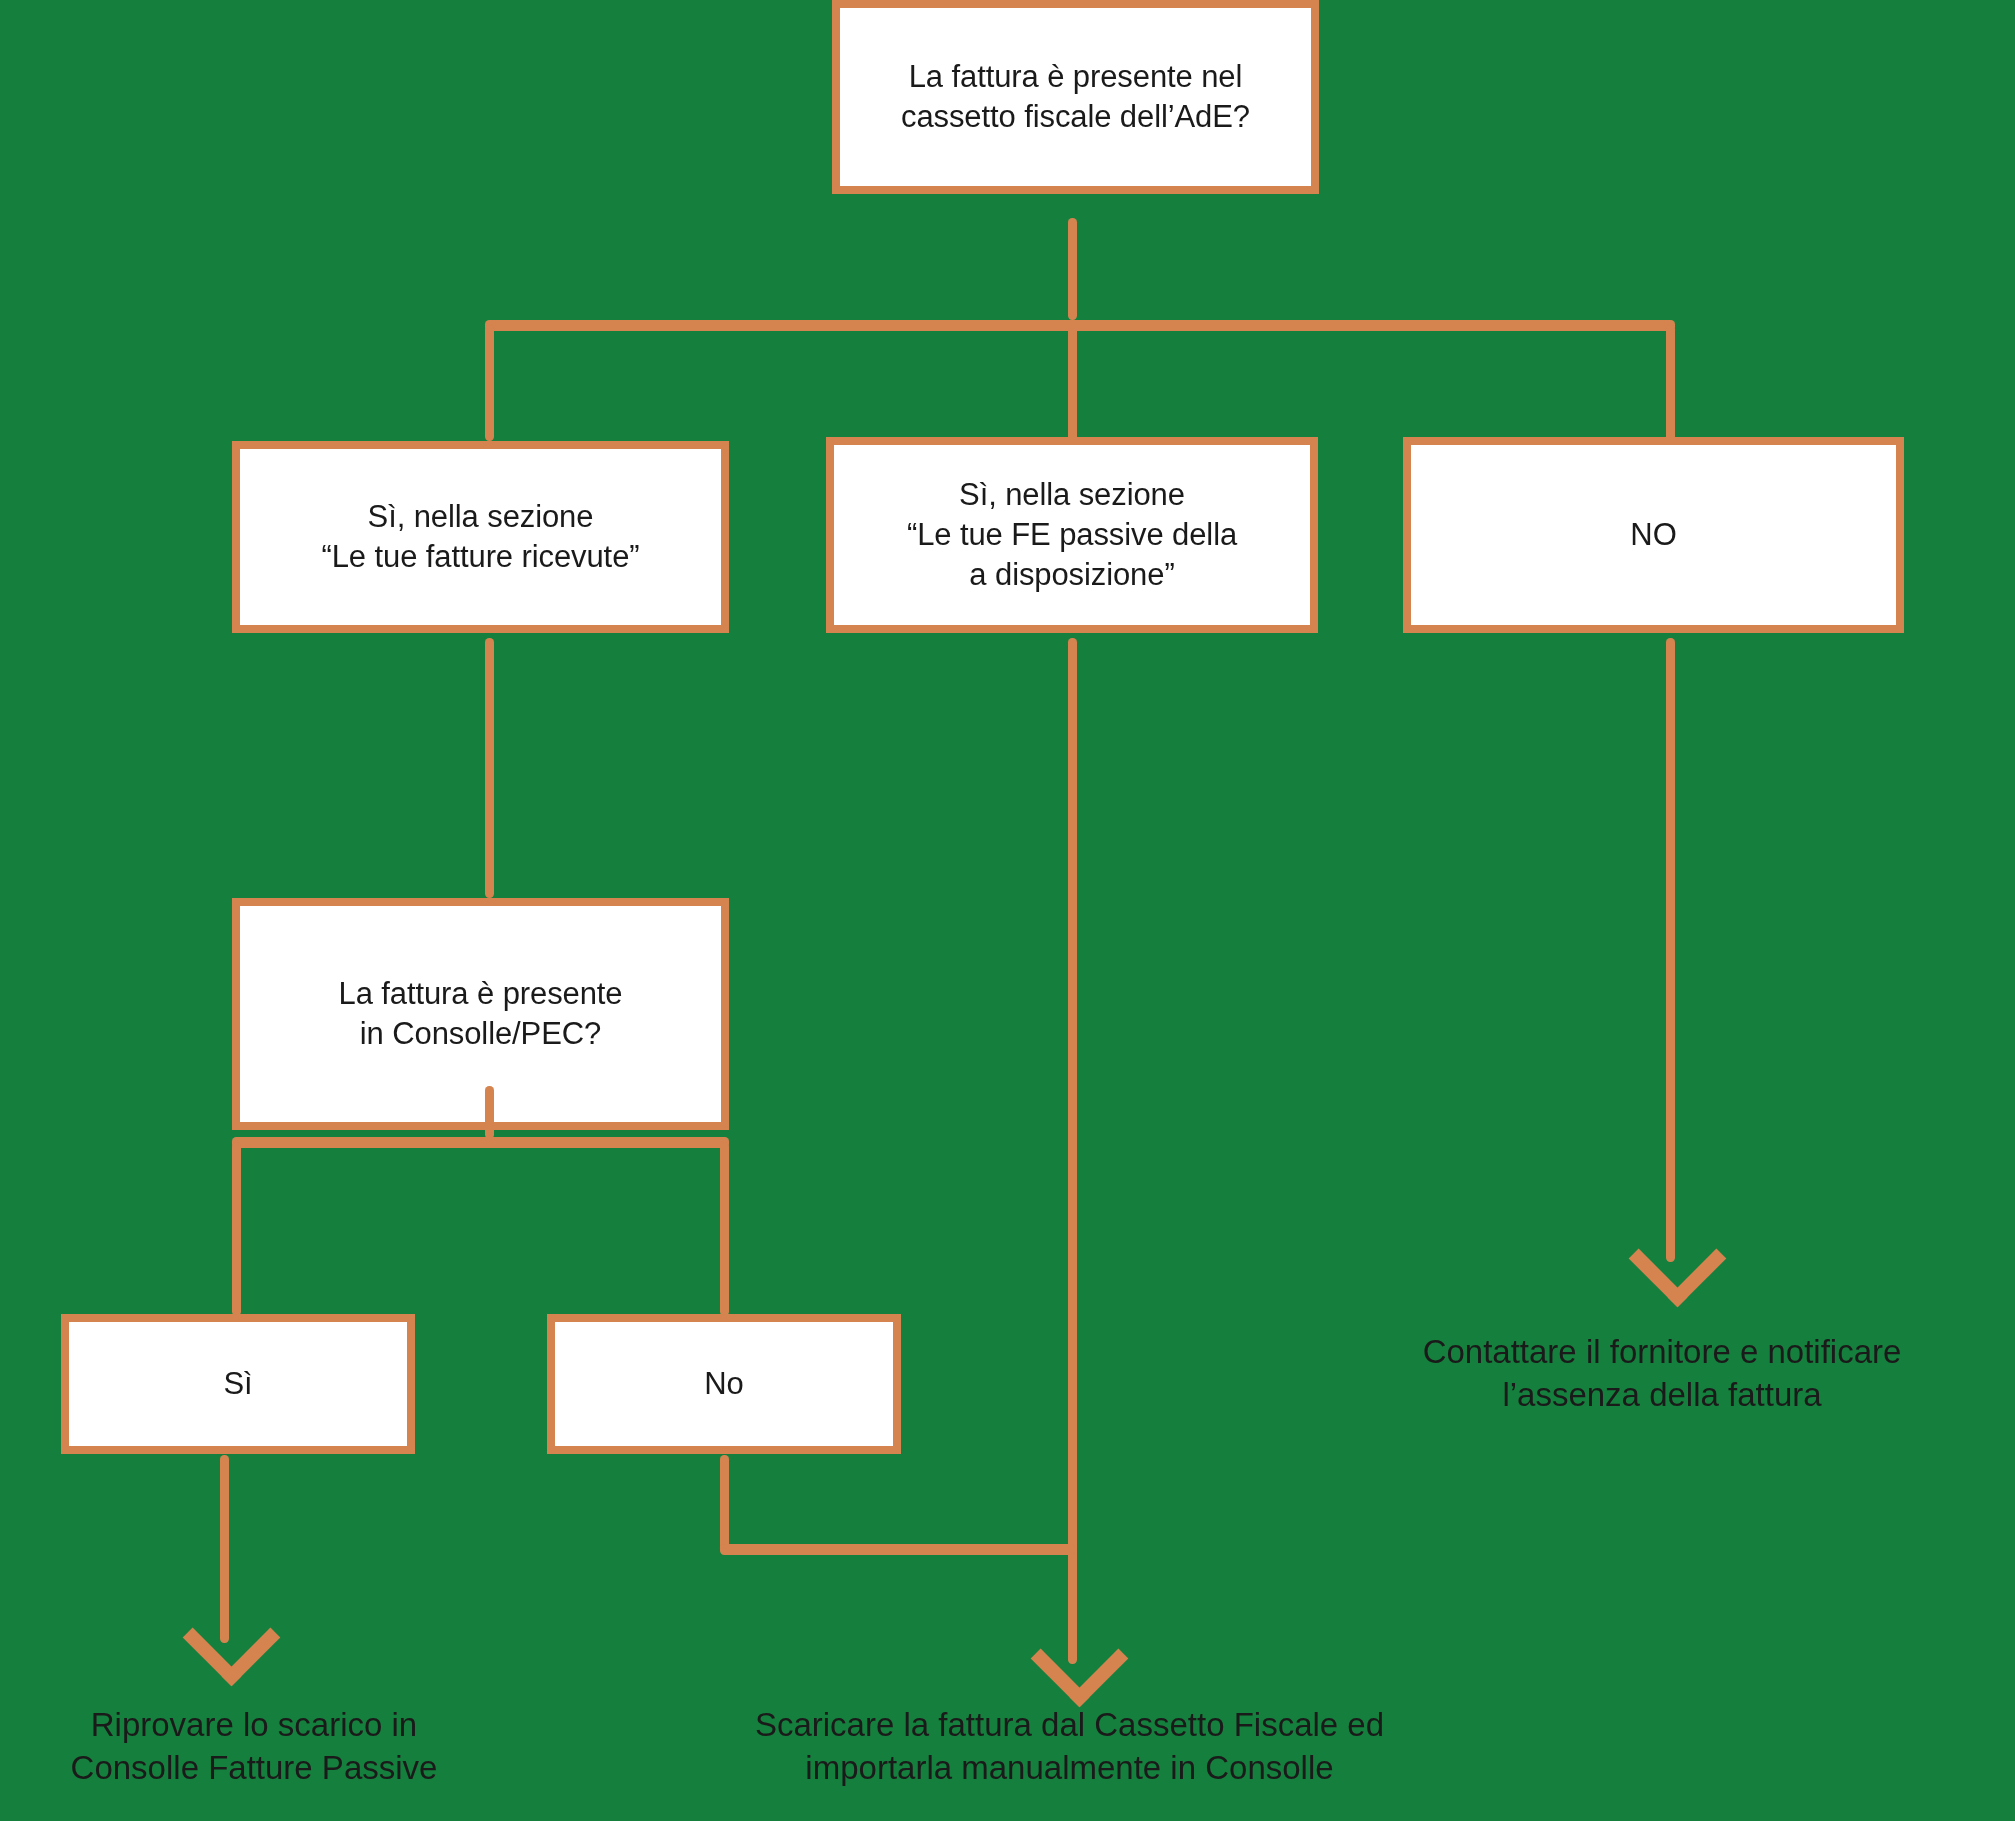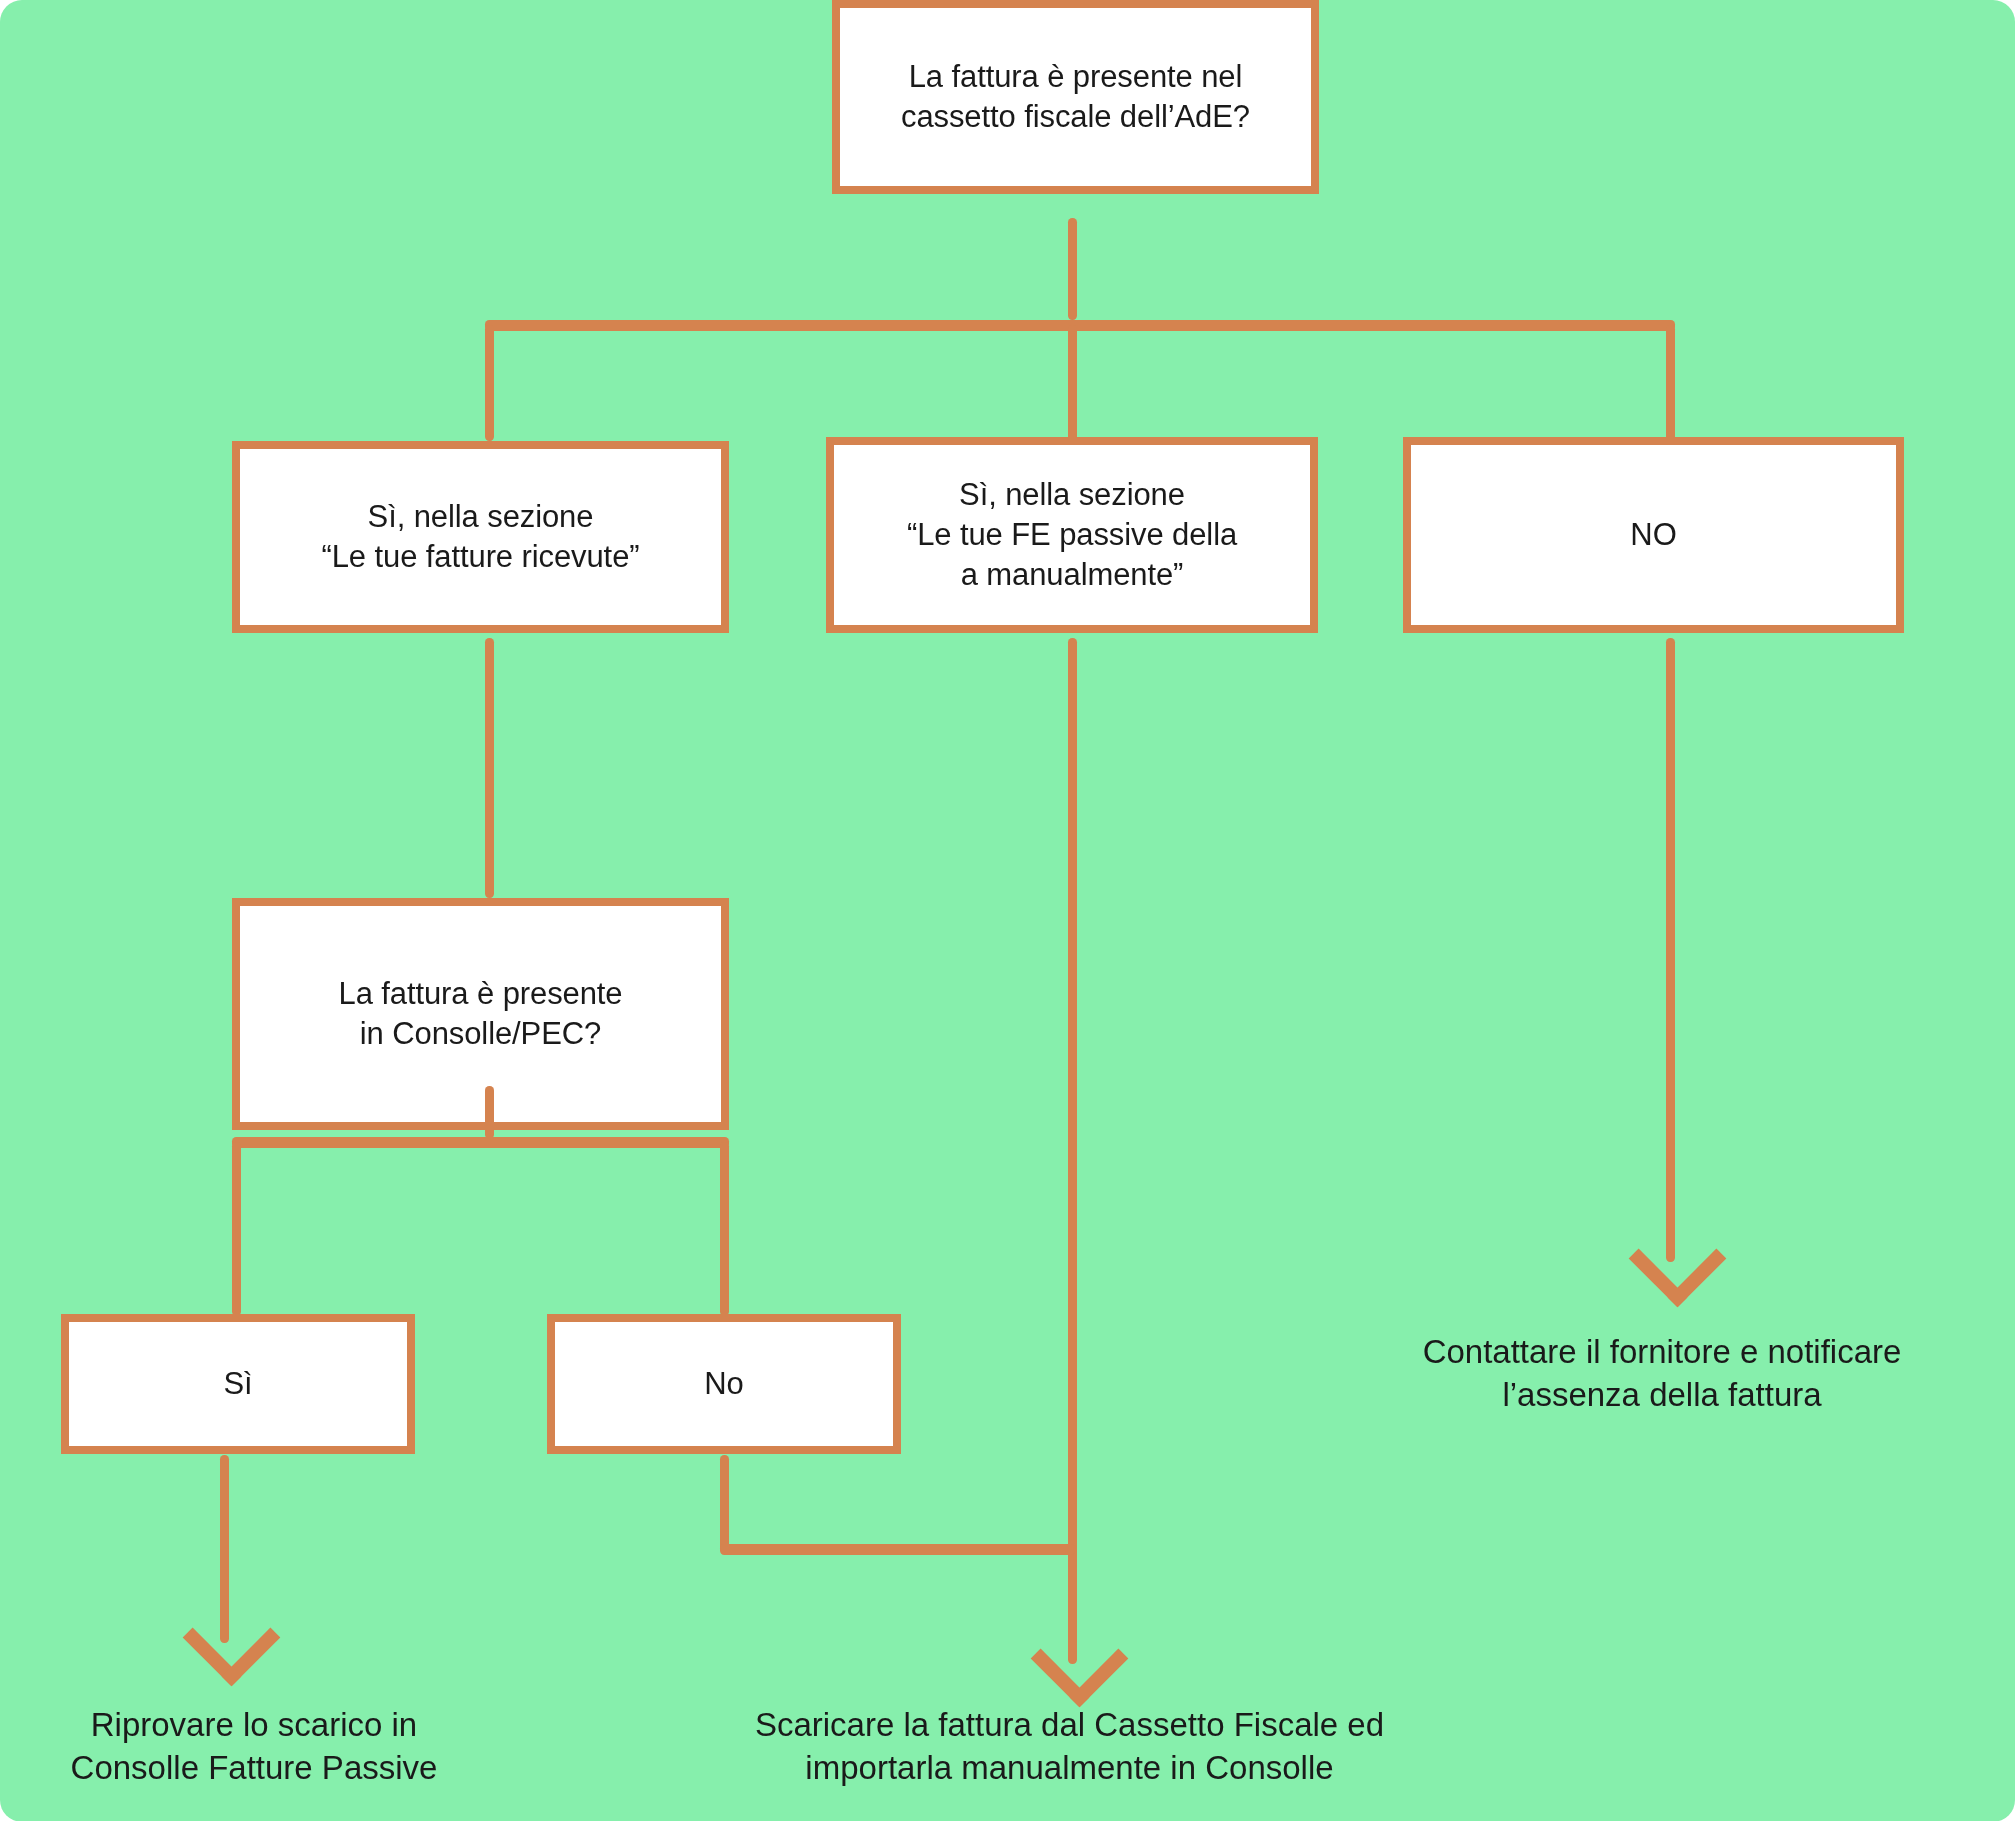--- a/index.html
+++ b/index.html
@@ -4,24 +4,23 @@
 <style>
   html, body {
     margin: 0;
     padding: 0;
     background: #ffffff;
   }
   #stage {
     position: relative;
     width: 2015px;
     height: 1822px;
-    background: #86efac;
+    background: #15803d;
     font-family: "Liberation Sans", sans-serif;
     overflow: hidden;
-    border-radius: 22px;
   }
 
   
   .node {
     position: absolute;
     box-sizing: border-box;
     background: #ffffff;
     border: 8.4px solid #D5834F;
     display: flex;
     align-items: center;
@@ -89,21 +88,21 @@
     <div class="txt">
       <b>Sì</b><span>, nella sezione</span><br>
       <span>“Le tue fatture ricevute”</span>
     </div>
   </div>
 
   <div class="node" style="left:826px; top:437px; width:492px; height:196px;">
     <div class="txt">
       <b>Sì</b><span>, nella sezione</span><br>
       <span>“Le tue FE passive della</span><br>
-      <span>a manualmente”</span>
+      <span>a disposizione”</span>
     </div>
   </div>
 
   <div class="node" style="left:1403px; top:437px; width:501px; height:196px;">
     <div class="txt">
       <b>NO</b>
     </div>
   </div>
 
   <div class="vline" style="left:485px; top:638px; width:8.8px; height:260px;"></div>

